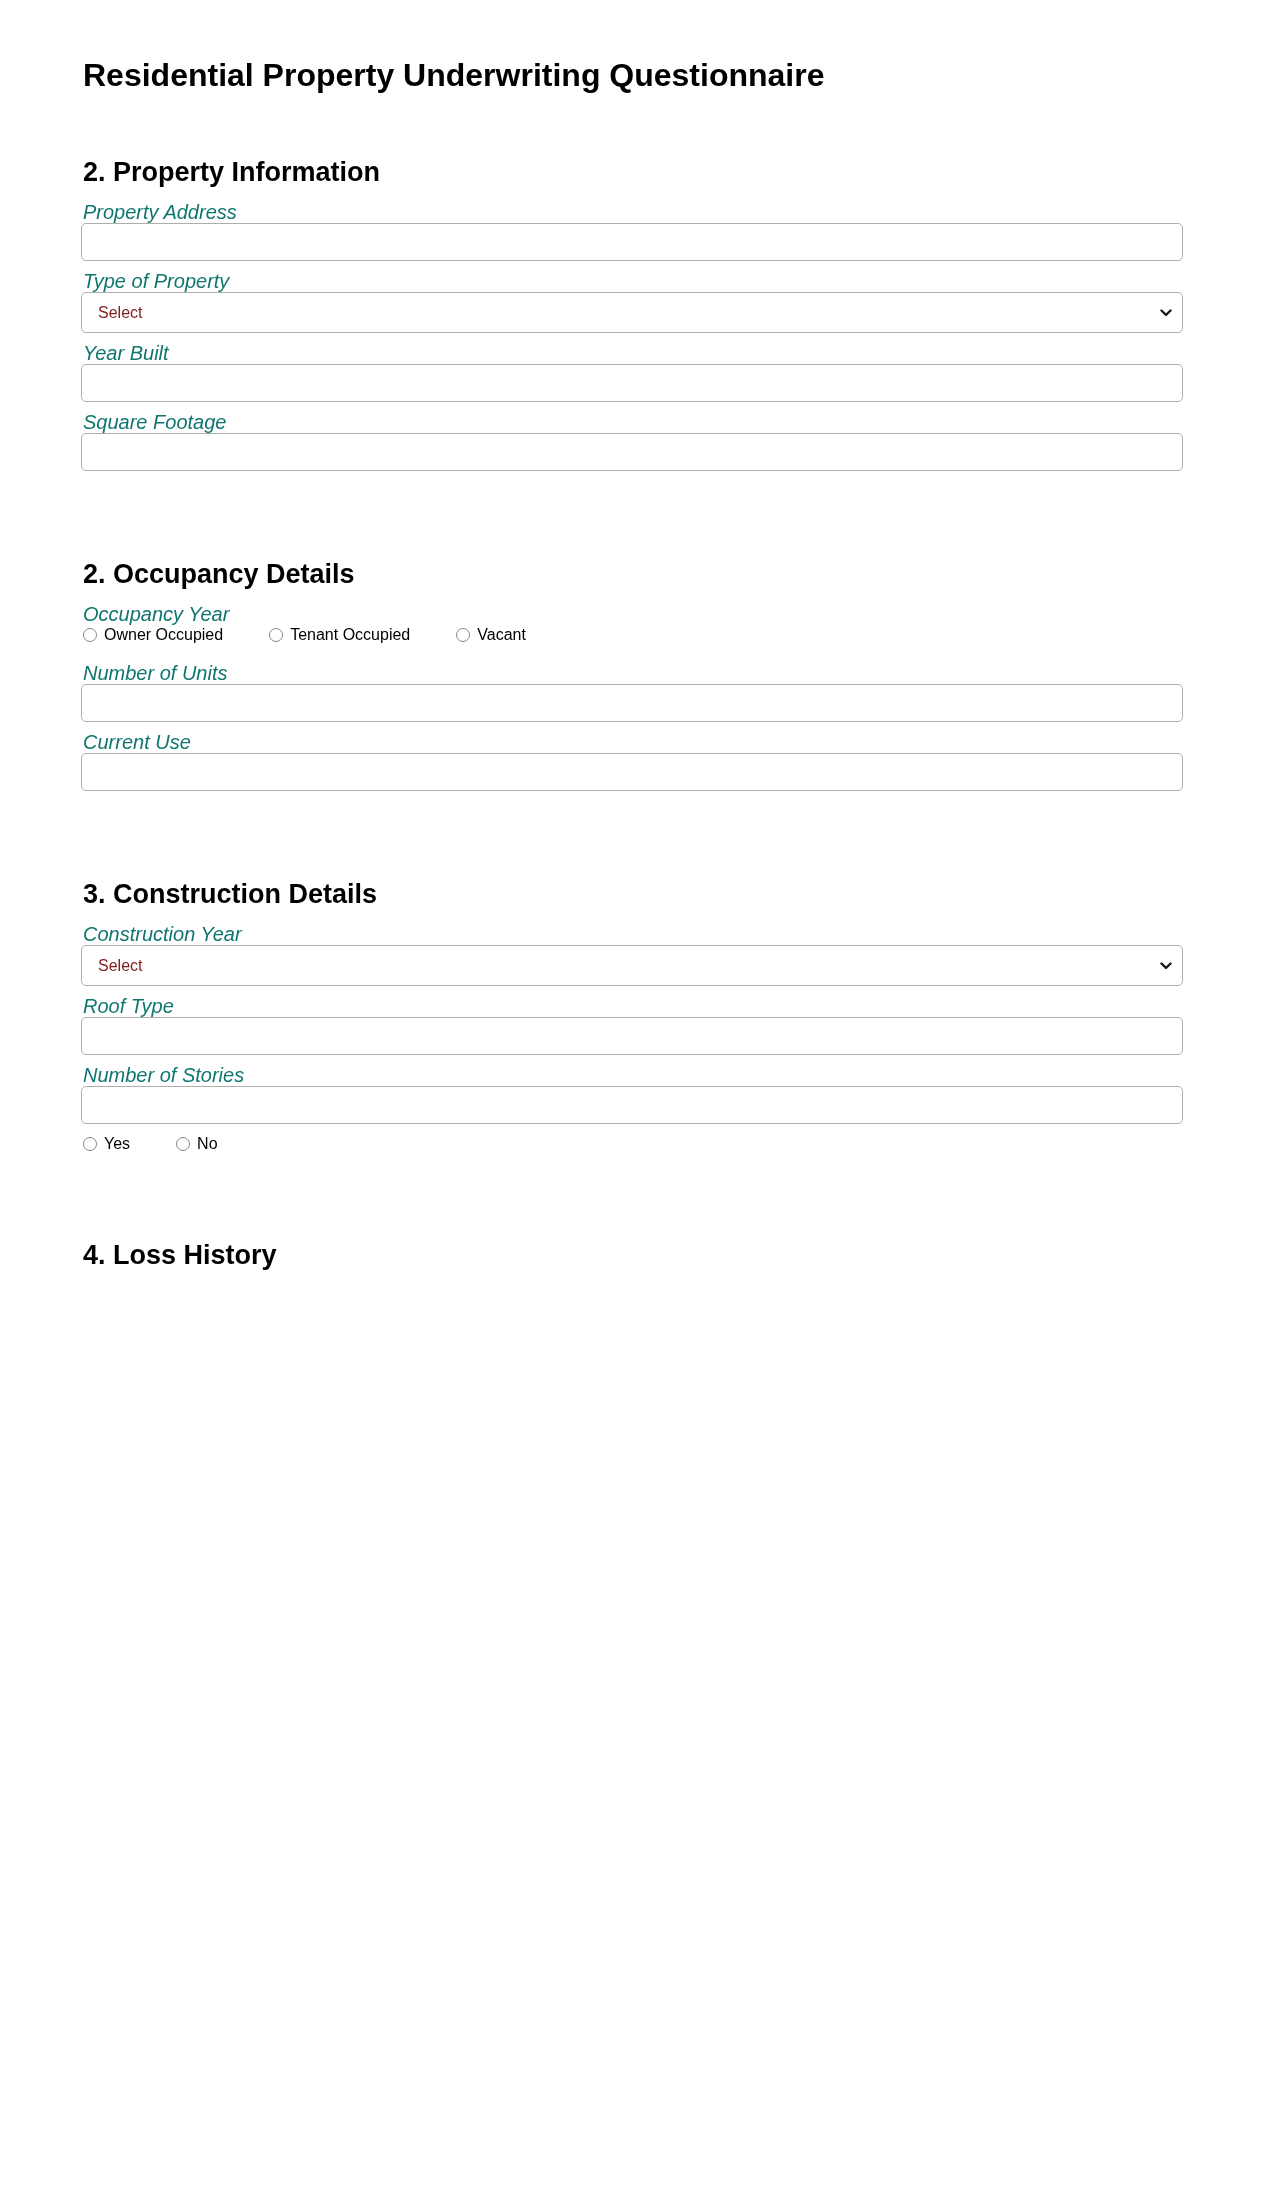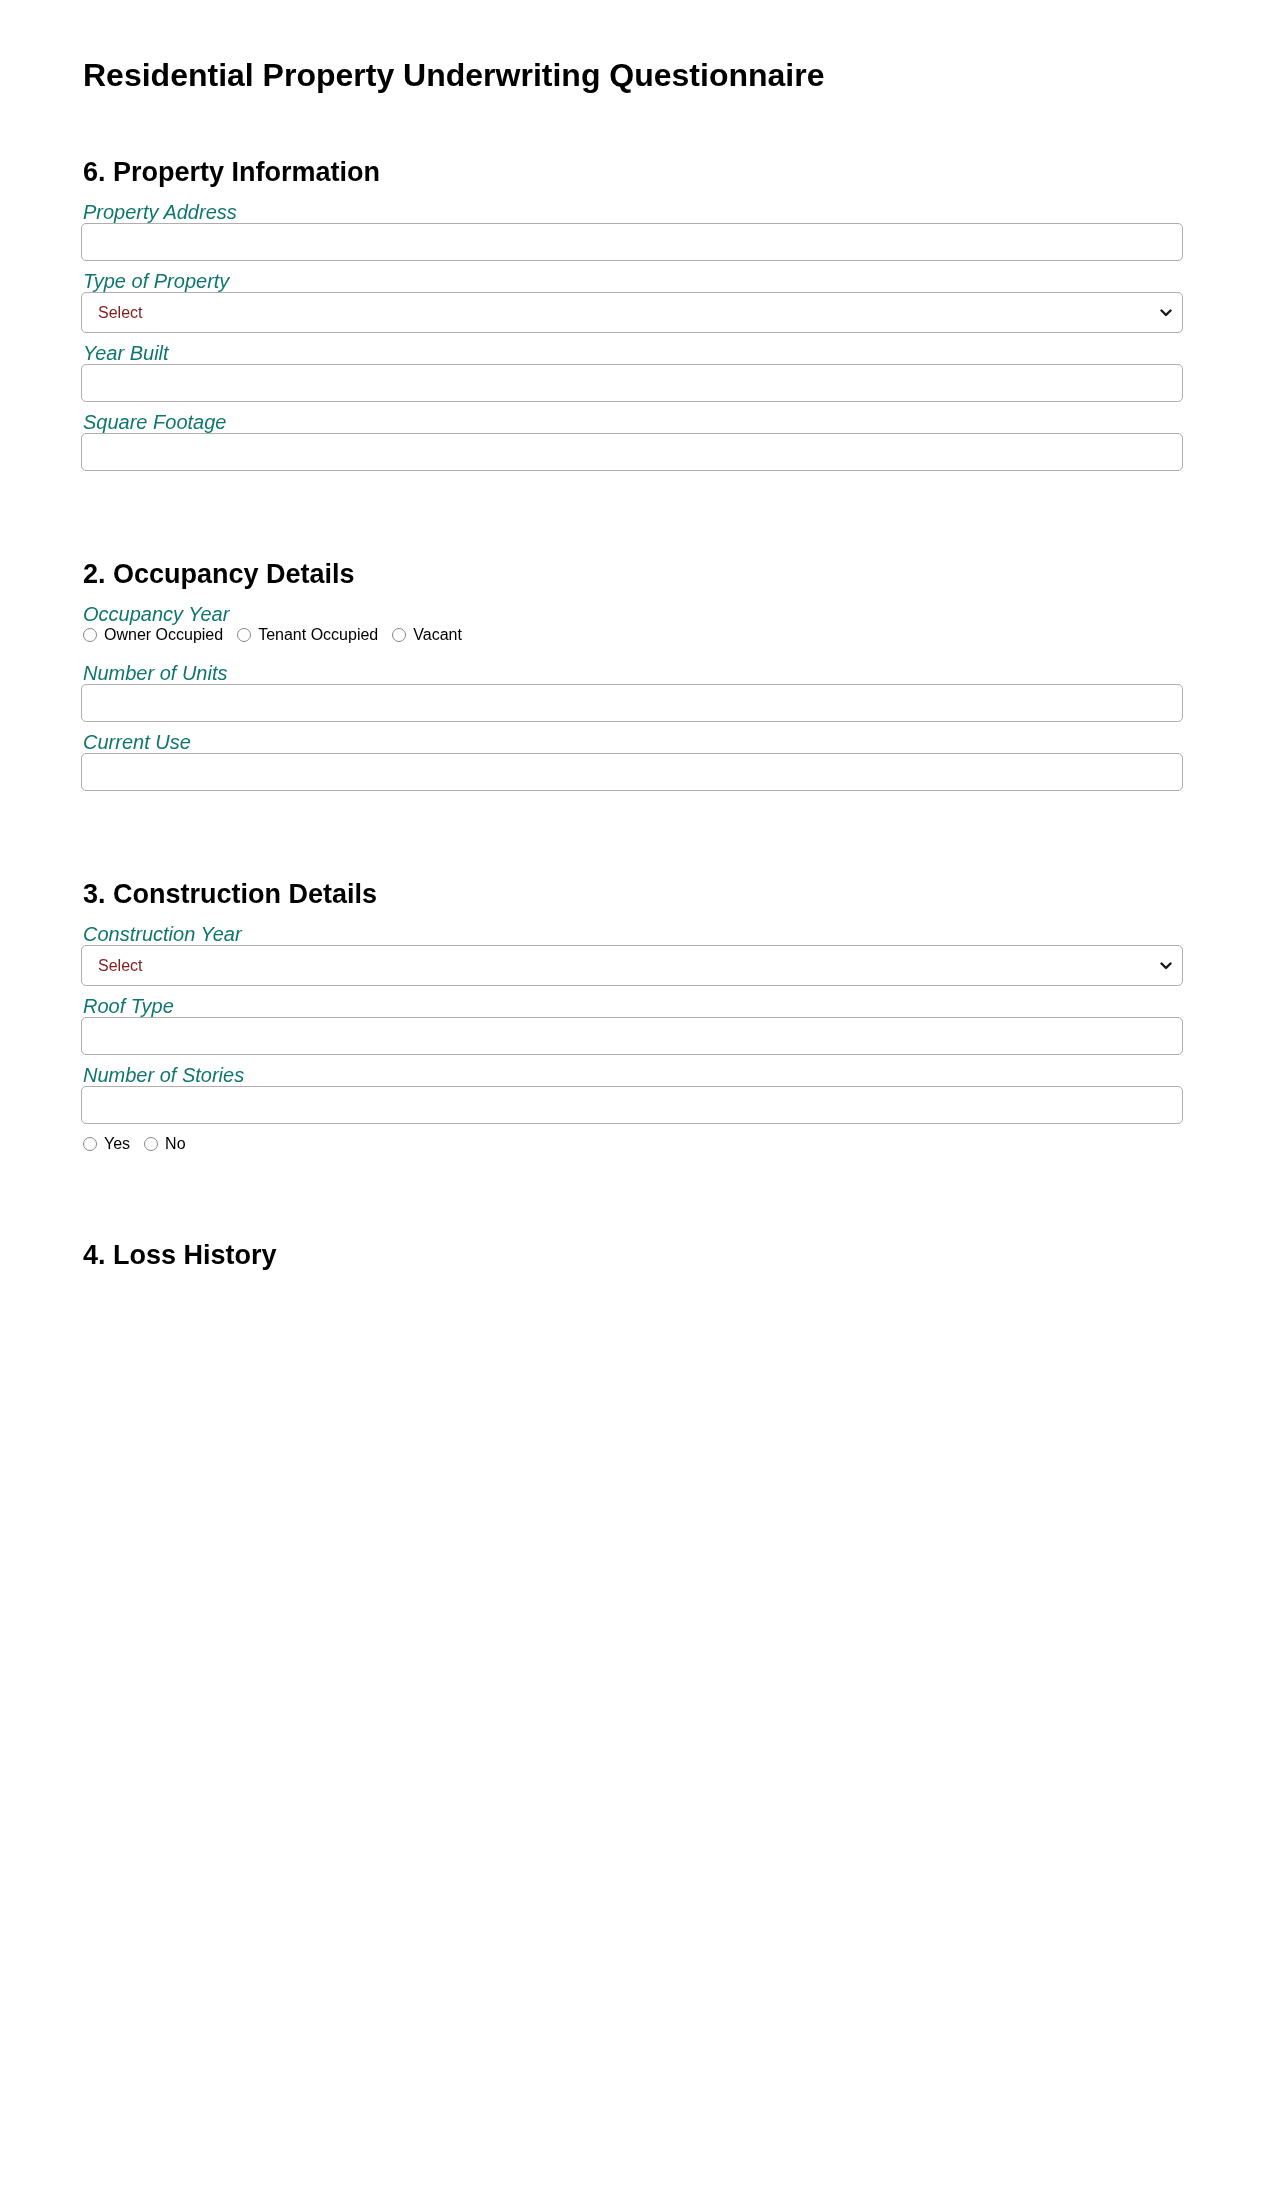--- a/index.html
+++ b/index.html
@@ -80,21 +80,21 @@
     height: 12px;
     pointer-events: none;
     display: flex;
     align-items: center;
     justify-content: center;
   }
   .radio-field { margin-bottom: 22px; }
   .radio-row {
     display: flex;
     align-items: center;
-    gap: 14px;
+    gap: 46px;
     margin-top: 4px;
     margin-left: 2px;
   }
   .radio-option {
     display: flex;
     align-items: center;
     font-size: 16px;
     line-height: 16px;
     cursor: default;
   }
@@ -112,21 +112,21 @@
   }
 </style>
 </head>
 <body>
 
 <div class="container">
 
   <h1 class="page-title">Residential Property Underwriting Questionnaire</h1>
 
   <div class="section">
-    <h2 class="section-heading">6. Property Information</h2>
+    <h2 class="section-heading">2. Property Information</h2>
 
     <div class="field">
       <label class="field-label">Property Address</label>
       <input type="text" class="text-input" value="" style="">
     </div>
 
     <div class="field">
       <label class="field-label">Type of Property</label>
       <div class="select-wrap">
         <select class="select-input">

